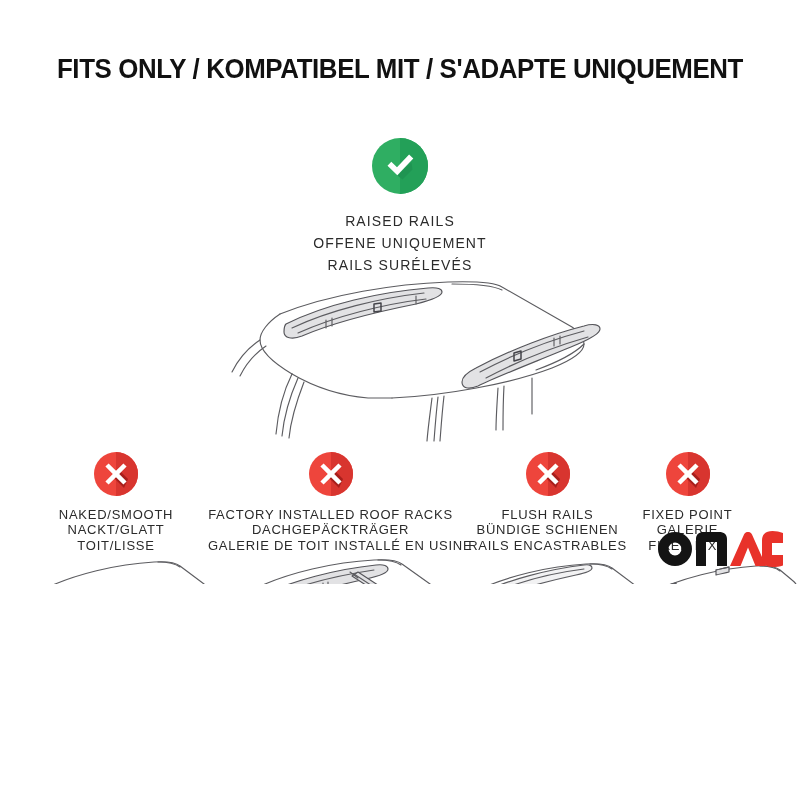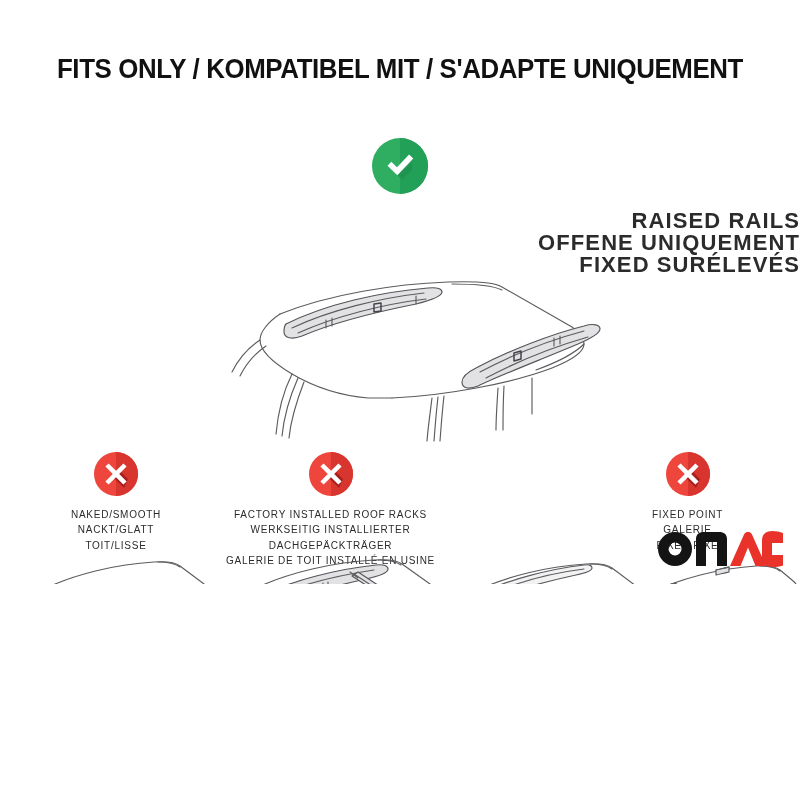--- a/index.html
+++ b/index.html
@@ -58,25 +58,24 @@
     background: #23a058;
   }
   .badge-green svg, .badge-red svg {
     position: absolute;
     left: 0;
     top: 0;
   }
   .hero-labels {
     margin-top: 16px;
     color: #2b2b2b;
-    font-size: 22px;
+    font-size: 14px;
     line-height: 22px;
     letter-spacing: 1.1px;
-    font-weight: 700;
-    text-align: right;
+    font-weight: 400;
   }
 
   
   .hero-art {
     position: absolute;
     left: 180px;
     top: 278px;
     width: 440px;
     height: 165px;
   }
@@ -100,21 +99,21 @@
     position: absolute;
     left: 22px;
     top: 0;
     width: 22px;
     height: 44px;
     background: #d8352f;
   }
   .neg-labels {
     margin-top: 11px;
     color: #2b2b2b;
-    font-size: 10px;
+    font-size: 13px;
     line-height: 15.4px;
     letter-spacing: 0.75px;
     font-weight: 400;
     white-space: nowrap;
   }
   .neg-art {
     position: absolute;
     top: 556px;
   }
 
@@ -155,21 +154,21 @@
       <div class="shade"></div>
       <svg width="56" height="56" viewBox="0 0 56 56" aria-hidden="true">
         <path d="M39.5 24.5 L40.5 31.5 L30.5 41.5 L25.5 37.5 Z" fill="#1f9452"></path>
         <path d="M15.5 27.8 L19.3 23.7 L25.0 29.2 L37.1 16.6 L41.3 20.5 L25.3 37.3 Z" fill="#ffffff"></path>
       </svg>
     </div>
 
     <div class="hero-labels">
       <div>RAISED RAILS</div>
       <div>OFFENE UNIQUEMENT</div>
-      <div>FIXED SURÉLEVÉS</div>
+      <div>RAILS SURÉLEVÉS</div>
     </div>
   </div>
 
   <div class="hero-art">
     <svg width="440" height="165" viewBox="0 0 440 165" aria-hidden="true">
 
       <path class="line" d="M100,36 C150,16 215,6 268,4 C300,3 316,5 322,9
                             L392,49 C400,54 404,60 404,66
                             C404,74 392,82 372,90
                             C330,106 262,118 212,120"></path>
@@ -265,21 +264,20 @@
     <div class="badge-red">
       <div class="shade"></div>
       <svg width="44" height="44" viewBox="0 0 44 44" aria-hidden="true">
         <path d="M26 19 L34 27 L30 36 L20 26 Z" fill="#a81f1c"></path>
         <path d="M14.6 11.4 L22 18.8 L29.4 11.4 L32.6 14.6 L25.2 22 L32.6 29.4
                  L29.4 32.6 L22 25.2 L14.6 32.6 L11.4 29.4 L18.8 22 L11.4 14.6 Z" fill="#ffffff"></path>
       </svg>
     </div>
     <div class="neg-labels">
       <div>FACTORY INSTALLED ROOF RACKS</div>
-      <div>WERKSEITIG INSTALLIERTER</div>
       <div>DACHGEPÄCKTRÄGER</div>
       <div>GALERIE DE TOIT INSTALLÉ EN USINE</div>
     </div>
   </div>
 
   <div class="neg-art" id="art-1">
     <svg width="235" height="142" viewBox="0 0 235 142" aria-hidden="true">
 
       <path class="line" d="M44,34 C80,16 128,6 166,4 C182,3 190,5 194,8
                             L222,28 C227,32 229,36 229,40
@@ -326,20 +324,35 @@
       <path class="line" d="M70,36 L78,42"></path>
       <path class="line" d="M126,76 L134,82"></path>
       <path class="line" d="M142,16 L150,22"></path>
       <path class="line" d="M200,54 L208,60"></path>
 
       <path class="line" d="M170,4 C182,4 189,6 193,9"></path>
       <path class="line" d="M229,40 C223,46 212,53 196,60"></path>
     </svg>
   </div>
 
+  <div class="neg" id="neg-2">
+    <div class="badge-red">
+      <div class="shade"></div>
+      <svg width="44" height="44" viewBox="0 0 44 44" aria-hidden="true">
+        <path d="M26 19 L34 27 L30 36 L20 26 Z" fill="#a81f1c"></path>
+        <path d="M14.6 11.4 L22 18.8 L29.4 11.4 L32.6 14.6 L25.2 22 L32.6 29.4
+                 L29.4 32.6 L22 25.2 L14.6 32.6 L11.4 29.4 L18.8 22 L11.4 14.6 Z" fill="#ffffff"></path>
+      </svg>
+    </div>
+    <div class="neg-labels">
+      <div>FLUSH RAILS</div>
+      <div>BÜNDIGE SCHIENEN</div>
+      <div>RAILS ENCASTRABLES</div>
+    </div>
+  </div>
 
   <div class="neg-art" id="art-2">
     <svg width="205" height="138" viewBox="0 0 205 138" aria-hidden="true">
       <path class="line" d="M34,36 C66,20 110,10 146,8 C160,7 168,9 172,12
                             L196,30 C200,33 202,37 202,41
                             C202,48 190,56 170,64
                             C138,78 92,90 62,92"></path>
       <path class="line" d="M34,36 C24,43 18,51 18,58 C18,66 28,76 46,86"></path>
       <path class="line" d="M46,86 C52,89 58,91 62,92"></path>
       <path class="line" d="M18,58 C11,63 6,70 3,77"></path>

